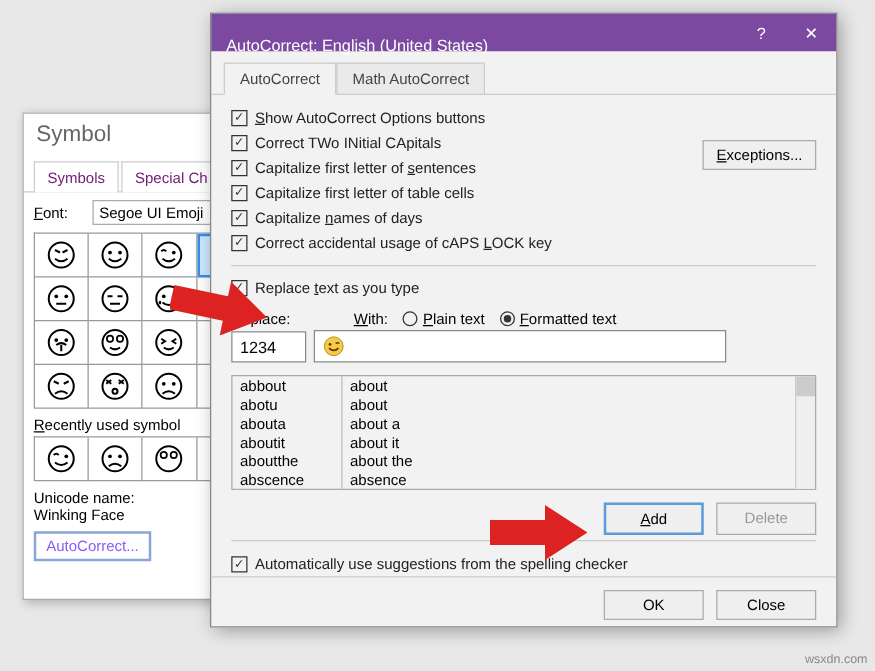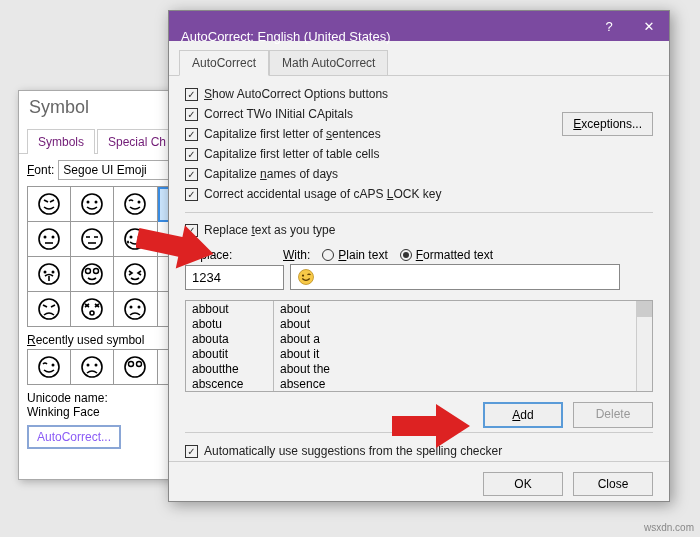--- a/index.html
+++ b/index.html
@@ -3,21 +3,21 @@
 <meta charset="utf-8">
 <style>
 * { box-sizing: border-box; font-family: "Segoe UI", Tahoma, sans-serif; font-size: 12px; }
 body { margin: 0; background: #e8e8e8; position: relative; width: 700px; height: 537px; overflow: hidden; }
 
 
 .symbol-dlg { position: absolute; left: 18px; top: 90px; width: 235px; height: 390px; background: #fff; border: 1px solid #aaa; box-shadow: 2px 2px 8px rgba(0,0,0,.25); }
 .symbol-title { padding: 6px 10px; color: #666; font-size: 18px; }
 .symbol-tabs { border-bottom: 1px solid #ccc; margin-top: 4px; display: flex; padding-left: 8px; }
 .symbol-tab { padding: 5px 10px; border: 1px solid #ccc; border-bottom: none; margin-right: 2px; background: #fff; position: relative; top: 1px; color: #701a75; white-space: nowrap; }
-.font-row { display: flex; align-items: center; gap: 4px; padding: 6px 8px; }
+.font-row { display: flex; align-items: center; gap: 20px; padding: 6px 8px; }
 .font-row input { flex: 1; border: 1px solid #aaa; padding: 2px 4px; width: 110px; }
 .ugrid { display: grid; grid-template-columns: repeat(5, 1fr); border-left: 1px solid #999; border-top: 1px solid #999; margin: 0 8px; }
 .ucell { border-right: 1px solid #999; border-bottom: 1px solid #999; height: 35px; display: flex; align-items: center; justify-content: center; font-size: 20px; }
 .ucell.sel { background: #cde7ff; border: 2px solid #3a8ee6; }
 .recent-lbl { padding: 6px 8px 2px; }
 .rgrid { display: grid; grid-template-columns: repeat(5, 1fr); border-left: 1px solid #999; border-top: 1px solid #999; margin: 0 8px; }
 .ugrid svg, .rgrid svg { width: 24px; height: 24px; }
 .uni-row { display: flex; justify-content: space-between; padding: 6px 8px 0; }
 .ac-btn { margin: 6px 8px; padding: 3px 8px; border: 2px solid #8aa6d6; background: #fff; color: #8b5cf6; }
 
@@ -321,21 +321,21 @@
               <span><span class="u">P</span>lain text</span>
             </span>
           <span class="inline">
               <span class="radio on"></span>
               <span><span class="u">F</span>ormatted text</span>
             </span>
         </span>
       </div>
     </div>
     <div class="rep-row" style="margin-top:2px;gap:6px;">
-      <input class="rep-input" style="width: 99px;" value="1234">
+      <input class="rep-input" style="width: 60px;" value="1234">
       <div class="with-box">
         <svg viewBox="0 0 24 24">
             <circle cx="12" cy="12" r="10" fill="#f7c948" stroke="#b88a1a" stroke-width="1"></circle>
             <circle cx="8" cy="10" r="1.5" fill="#5a3a00"></circle>
             <path d="M14 9 q2 -1.5 4 0" fill="none" stroke="#5a3a00" stroke-width="1.6"></path>
             <path d="M7 14 Q12 19 17 14" fill="none" stroke="#5a3a00" stroke-width="1.8"></path>
           </svg>
       </div>
     </div>
 

